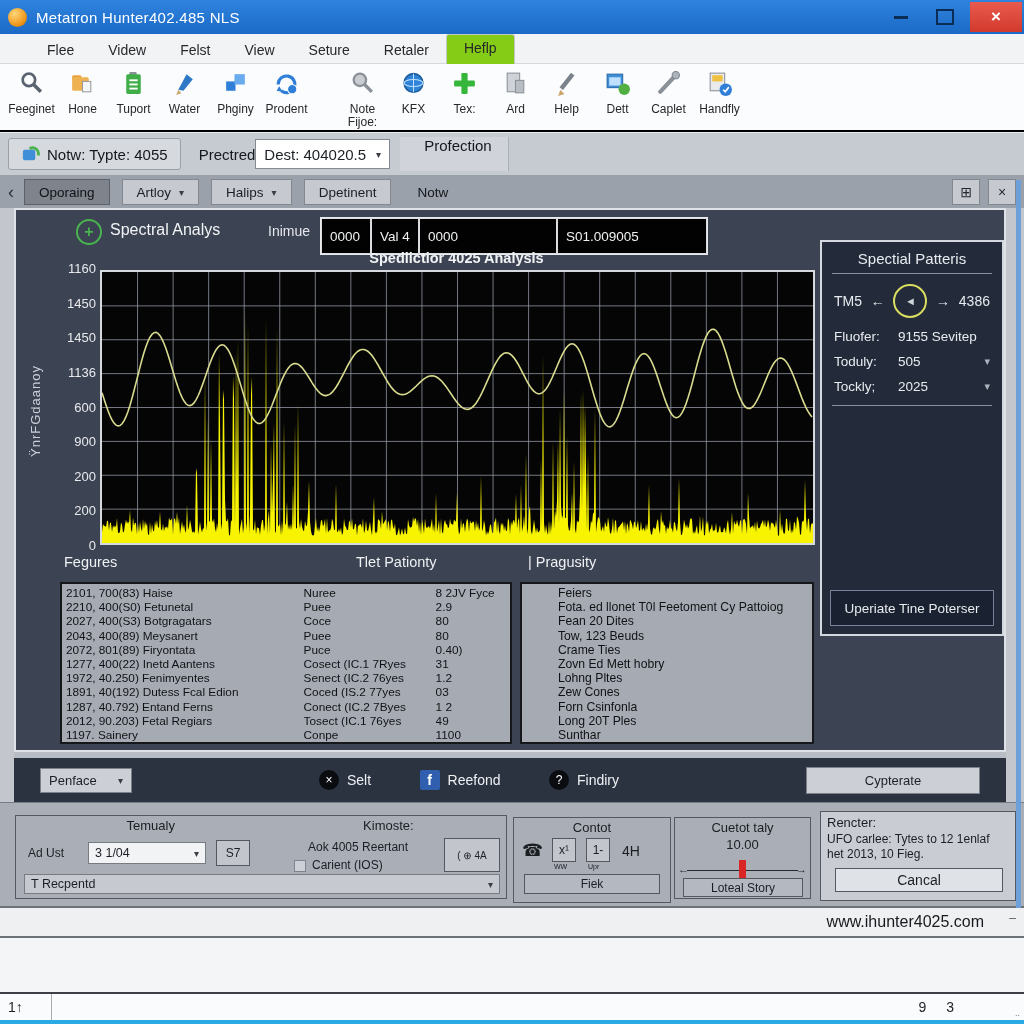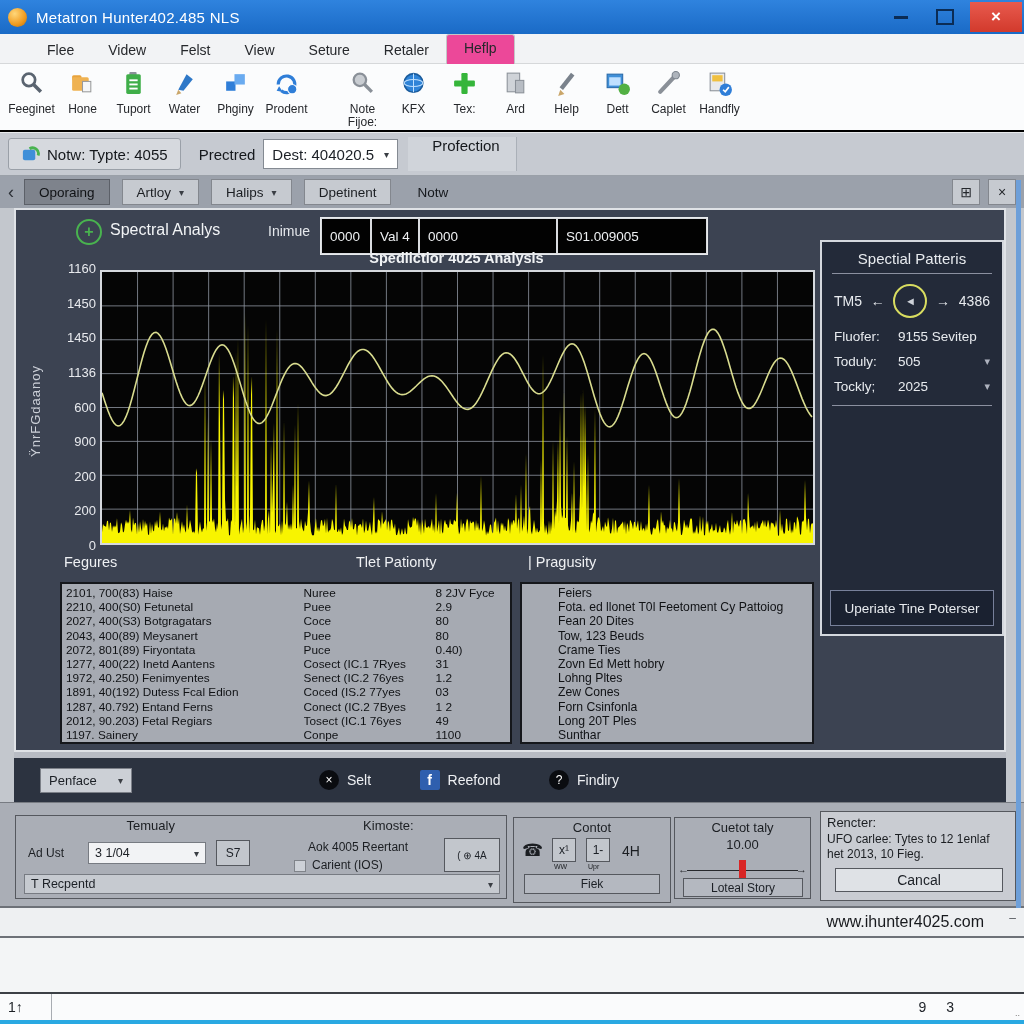--- a/index.html
+++ b/index.html
@@ -15,40 +15,40 @@
   .win-controls{margin-left:auto;display:flex;align-items:center;height:100%}
   .wc{width:38px;height:24px;margin-right:6px;display:flex;align-items:center;justify-content:center;cursor:default}
   .wc-min div{width:14px;height:3px;background:#0b2c55}
   .wc-max div{width:14px;height:12px;border:2px solid #0b2c55}
   .wc-close{width:52px;height:30px;background:linear-gradient(#e85a4e,#d23a2c);margin-right:2px;
     color:#fff;font-size:17px;font-weight:bold}
   
   .menubar{left:0;top:34px;width:1024px;height:30px;background:#f2f3f5;
     border-bottom:1px solid #d6d8da;display:flex;align-items:flex-end;padding-left:30px;box-sizing:border-box}
   .menu-item{padding:5px 17px;font-size:14px;color:#26282c}
-  .menu-item.active{background:#ec4899;border:1px solid #c4c6c8;border-bottom:none;
+  .menu-item.active{background:#84cc16;border:1px solid #c4c6c8;border-bottom:none;
     border-radius:3px 3px 0 0;margin-bottom:-1px;padding-bottom:8px}
   
   .toolbar{left:0;top:64px;width:1024px;height:68px;background:#fbfcfd;
     border-bottom:2px solid #000000;display:flex;align-items:flex-start;padding:4px 0 0 6px;box-sizing:border-box}
   .tb-group{display:flex}
   .tb-sep{width:1px;background:#d0d3d6;margin:4px 10px 10px 14px}
   .tb-btn{width:51px;display:flex;flex-direction:column;align-items:center;gap:2px;padding-top:2px}
   .tb-btn svg{width:27px;height:27px}
   .tb-label{font-size:12px;color:#26282c;text-align:center;line-height:1.05}
   
   .filterbar{left:0;top:132px;width:1024px;height:44px;background:#c6cad1;
     border-top:1px solid #e8eaec;border-bottom:1px solid #9aa0a8;display:flex;align-items:center;box-sizing:border-box}
   .fb-box{display:flex;align-items:center;gap:7px;background:#d6d9de;border:1px solid #9aa0a8;
     border-radius:3px;height:30px;padding:0 12px;margin-left:8px}
   .fb-box svg{width:19px;height:19px}
   .fb-text{font-size:15px;color:#15181c}
   .fb-label{font-size:15px;margin-left:18px;color:#15181c}
   .fb-select{display:flex;align-items:center;background:#fff;border:1px solid #848a92;height:28px;
-    padding:0 8px;margin-left:8px;font-size:15px;gap:10px}
+    padding:0 8px;margin-left:0;font-size:15px;gap:10px}
   .fb-prof{display:flex;align-items:flex-start;gap:8px;background:#d0d4da;height:34px;padding:0 16px;
     margin-left:10px;border-right:1px solid #aab0b8}
   
   .tabstrip{left:0;top:176px;width:1024px;height:32px;background:#9ba1ab;display:flex;align-items:center}
   .ts-back{font-size:18px;color:#2c3036;margin:0 10px 0 8px}
   .tab{height:24px;display:flex;align-items:center;gap:8px;padding:0 14px;margin-right:12px;
     background:#c6cad0;border:1px solid #83878e;font-size:13.5px;color:#1b1e22}
   .tab.active{background:#7e838c;border-color:#5c6068;color:#101215}
   .tab.plain{background:none;border:none;color:#14171b}
   .chev{font-size:10px;color:#3a3e44}
@@ -506,20 +506,21 @@
     </div>
     <div class="ab-item">
       <span class="fi">f</span>
       <span>Reefond</span>
     </div>
     <div class="ab-item">
       <span class="ci">?</span>
       <span>Findiry</span>
     </div>
   </div>
+  <div class="cy-btn">Cypterate</div>
 </div>
 
 <div class="abs bottomstrip">
   <div class="panel p-tem">
     <div class="bp-title" style="left:0;width:55%;text-align:center;top:2px">Temualy</div>
     <div class="bp-title" style="left:55%;width:42%;text-align:center;top:2px">Kimoste:</div>
     <div class="small" style="left:12px;top:30px">Ad Ust</div>
     <div class="wsel" style="left:72px;top:26px;width:118px;height:22px">
       <span>3 1/04</span>
       <span class="chev">▾</span>

